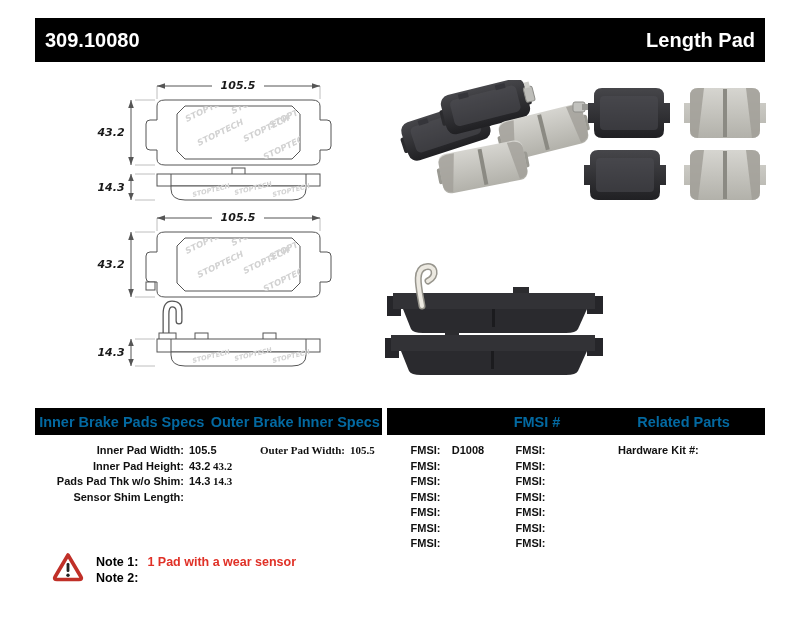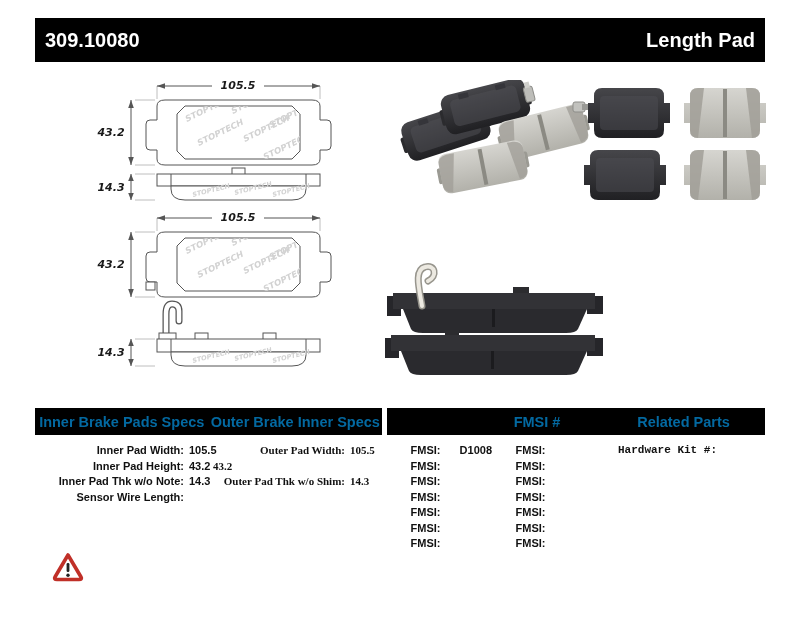--- a/index.html
+++ b/index.html
@@ -22,23 +22,23 @@
   
   .col{position:absolute;top:443px;font-size:11px;font-weight:bold;color:#111;}
   .srow{display:flex;height:15.5px;line-height:15.5px;white-space:nowrap;}
   .sl{flex:1;text-align:right;}
   .sv{text-align:left;padding-left:5px;}
   .col-inner{left:35px;width:198px;}   .col-inner .sv{width:44px;}
   .col-outer{left:208px;width:178px;font-family:Liberation Serif, serif;}  .col-outer .sv{width:36px;}
   .col-fmsi1{left:392px;width:100px;}
   .col-fmsi2{left:497px;width:100px;}
   .fl{width:37px;text-align:center;padding-left:15px;}
-  .fv{flex:1;text-align:right;}
+  .fv{flex:1;text-align:center;}
   .col-related{left:603px;width:162px;}
-  .col-related .srow .fl{width:auto;padding-right:4px;font-family:Liberation Mono, monospace;}
+  .col-related .srow .fl{width:auto;padding-right:4px;}
 
   
   .dwg,.photo{position:absolute;}
   .dim{font:italic bold 11px "DejaVu Sans",sans-serif;fill:#1a1a1a;}
   .wm{font:italic bold 8.5px "DejaVu Sans",sans-serif;fill:#d2d2d2;}
   .wms{font:italic bold 6.5px "DejaVu Sans",sans-serif;fill:#d2d2d2;}
   .ln{stroke:#555;fill:none;stroke-width:1;}
   .shape{stroke:#555;fill:#fff;stroke-width:1;}
   .ext{stroke:#aaa;stroke-width:0.75;}
   .arr{fill:#555;}
@@ -270,39 +270,38 @@
   <div class="col col-inner">
     <div class="srow">
         <span class="sl">Inner Pad Width:</span>
         <span class="sv">105.5</span>
       </div>
     <div class="srow">
         <span class="sl">Inner Pad Height:</span>
         <span class="sv">43.2</span>
       </div>
     <div class="srow">
-        <span class="sl">Inner Pad Thk w/o Note:</span>
+        <span class="sl">Pads Pad Thk w/o Shim:</span>
         <span class="sv">14.3</span>
       </div>
     <div class="srow">
-        <span class="sl">Sensor Wire Length:</span>
+        <span class="sl">Sensor Shim Length:</span>
         <span class="sv"></span>
       </div>
   </div>
 
   <div class="col col-outer">
     <div class="srow">
         <span class="sl">Outer Pad Width:</span>
         <span class="sv">105.5</span>
       </div>
     <div class="srow">
         <span class="sv">43.2</span>
       </div>
     <div class="srow">
-        <span class="sl">Outer Pad Thk w/o Shim:</span>
         <span class="sv">14.3</span>
       </div>
   </div>
 
   <div class="col col-fmsi1">
     <div class="srow">
         <span class="fl">FMSI:</span>
         <span class="fv">D1008</span>
       </div>
     <div class="srow">
@@ -368,15 +367,23 @@
         <span class="fv"></span>
       </div>
   </div>
 
   <div class="notes">
     <svg width="32" height="30" viewBox="0 0 32 30">
       <path d="M16,3 L29,25 Q30.5,27.5 27,27.5 L5,27.5 Q1.5,27.5 3,25 Z" fill="#fff" stroke="#c03028" stroke-width="3.6" stroke-linejoin="round"></path>
       <rect x="14.6" y="11" width="2.8" height="9" rx="1.2" fill="#222"></rect>
       <circle cx="16" cy="23.2" r="1.7" fill="#222"></circle>
     </svg>
+    <div class="note-lines">
+      <div class="note-line">
+        <span>Note 1:</span><span class="note-red">1 Pad with a wear sensor</span>
+      </div>
+      <div class="note-line">
+        <span>Note 2:</span><span class="note-red"></span>
+      </div>
+    </div>
   </div>
 
 </div>
 
 </body></html>

